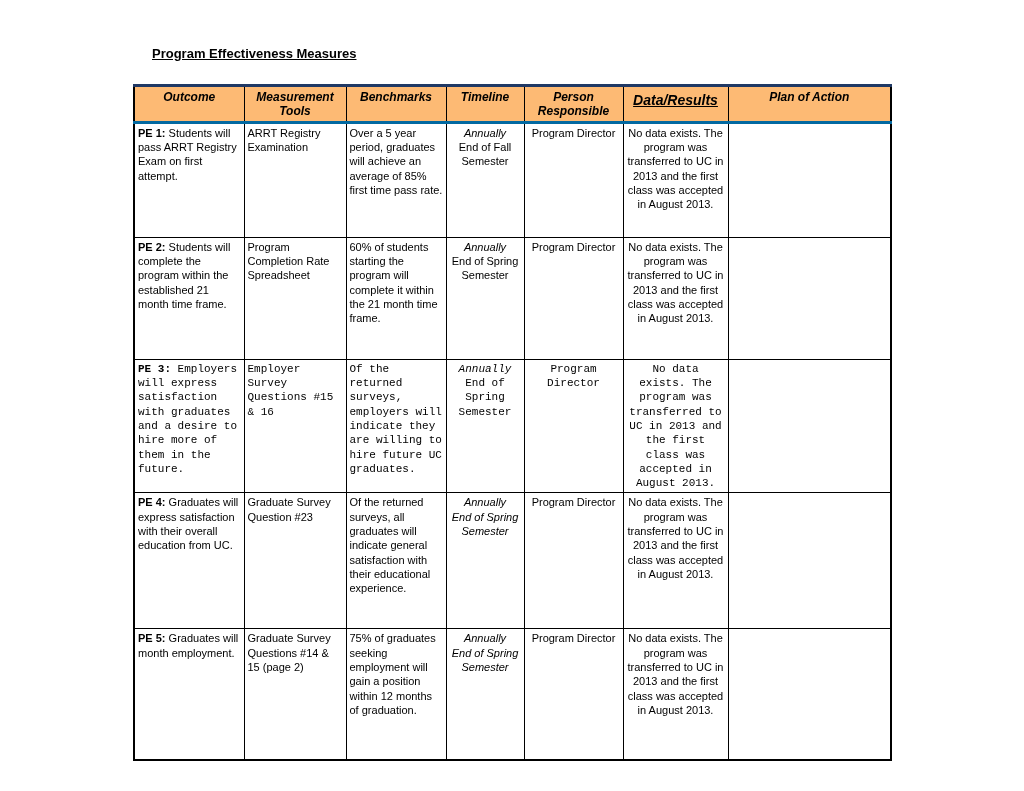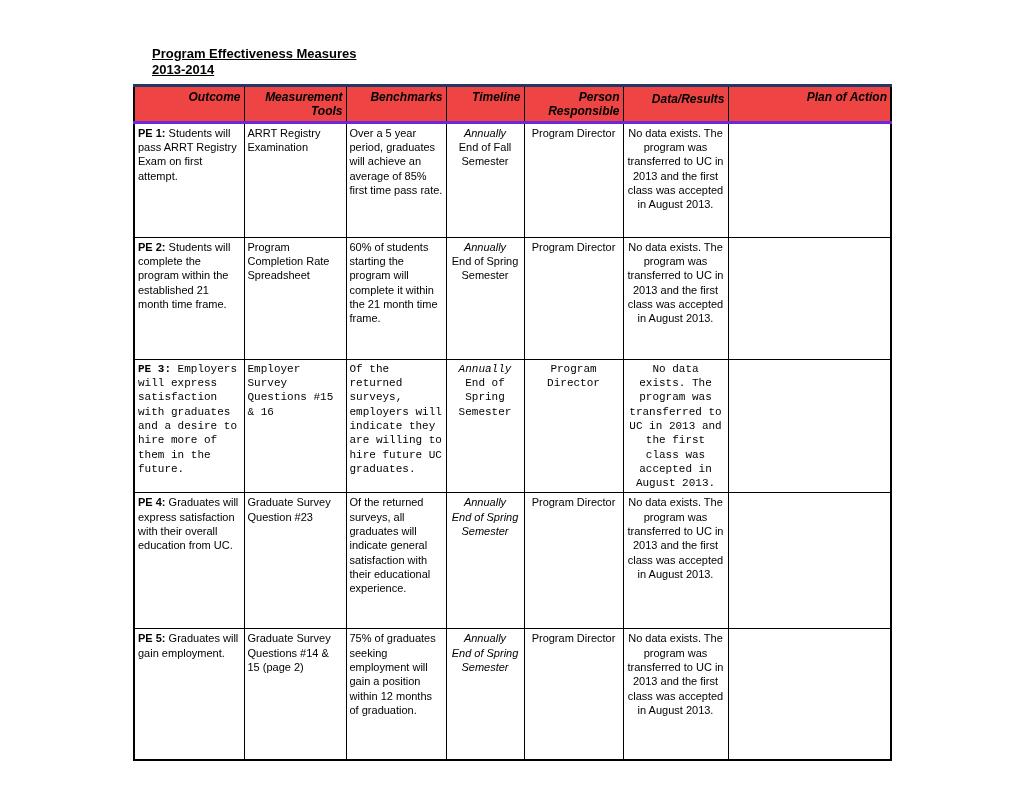--- a/index.html
+++ b/index.html
@@ -35,53 +35,52 @@
     table-layout: fixed;
     border: 2.5px solid #000000;
   }
   .pe-table th, .pe-table td {
     border: 1.5px solid #000000;
     vertical-align: top;
     padding: 2px 3px 2px 3px;
     overflow: hidden;
   }
   .pe-table thead th {
-    background: #ef4444;
+    background: #fdba74;
     border-top: 3px solid #1F3864;
-    border-bottom: 3px solid #6d28d9;
+    border-bottom: 3px solid #0369a1;
     font-weight: bold;
     font-style: italic;
     font-size: 12px;
-    text-align: right;
+    text-align: center;
     vertical-align: top;
     padding-top: 3px;
     line-height: 1.2;
   }
-  .pe-table thead th.small-hdr { font-size: 12px; padding-top: 5px; }
+  .pe-table thead th.small-hdr { font-size: 14px; padding-top: 5px; text-decoration: underline; }
   .pe-table td {
     font-size: 11px;
     line-height: 1.3;
   }
   .al { text-align: left; }
   .ac { text-align: center; margin-left: 23px; }
   .b  { font-weight: bold; }
   .i  { font-style: italic; }
   .blk { display: block; }
   tr.r1 { height: 115px; }
   tr.r2 { height: 122px; }
   tr.r3 { height: 125px; font-family: Liberation Mono, monospace; }
   tr.r4 { height: 136px; }
   tr.r5 { height: 131px; }
 </style>
 </head>
 <body>
 
 <div class="doc-title-block">
   <span class="t-line">Program Effectiveness Measures</span>
-  <span class="t-line t-line2">2013-2014</span>
 </div>
 
 <table class="pe-table">
   <colgroup>
     <col style="width:110px">
     <col style="width:102px">
     <col style="width:100px">
     <col style="width:78px">
     <col style="width:99px">
     <col style="width:105px">
@@ -141,21 +140,21 @@
       <td class="al">Of the returned surveys, all graduates will indicate general satisfaction with their educational experience.</td>
       <td class="ac">
           <span class="i blk">Annually</span>
           <span class="i blk">End of Spring Semester</span>
         </td>
       <td class="ac">Program Director</td>
       <td class="ac">No data exists. The program was transferred to UC in 2013 and the first class was accepted in August 2013.</td>
       <td class="al"></td>
     </tr>
     <tr class="r5">
-      <td class="al"><span class="b">PE 5: </span><span>Graduates will gain employment.</span></td>
+      <td class="al"><span class="b">PE 5: </span><span>Graduates will month employment.</span></td>
       <td class="al">Graduate Survey Questions #14 &amp; 15 (page 2)</td>
       <td class="al">75% of graduates seeking employment will gain a position within 12 months of graduation.</td>
       <td class="ac">
           <span class="i blk">Annually</span>
           <span class="i blk">End of Spring Semester</span>
         </td>
       <td class="ac">Program Director</td>
       <td class="ac">No data exists. The program was transferred to UC in 2013 and the first class was accepted in August 2013.</td>
       <td class="al"></td>
     </tr>

